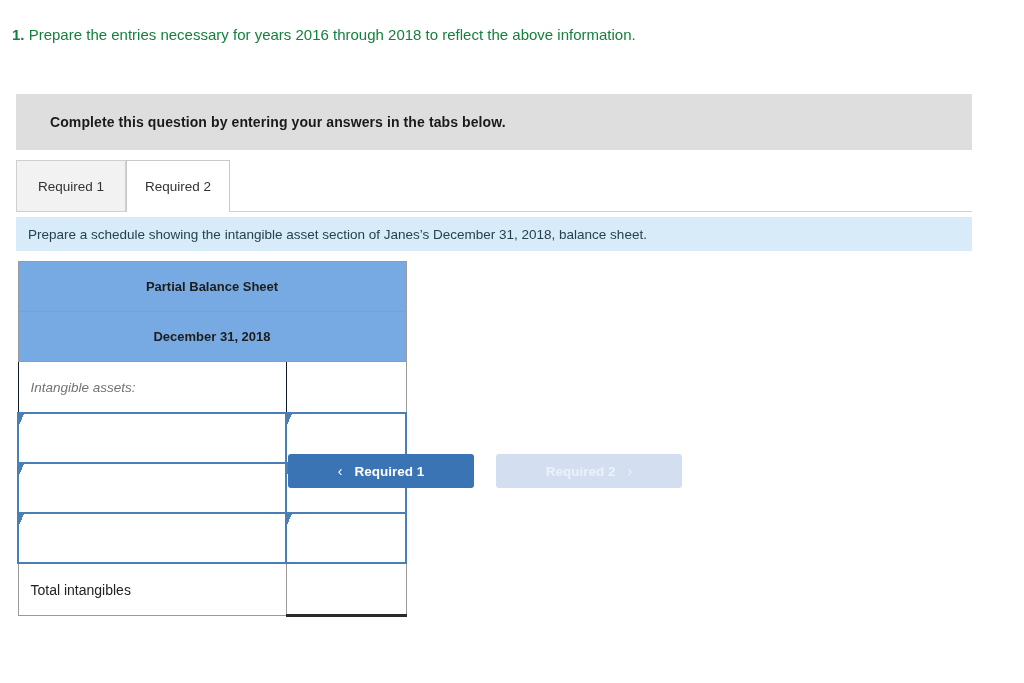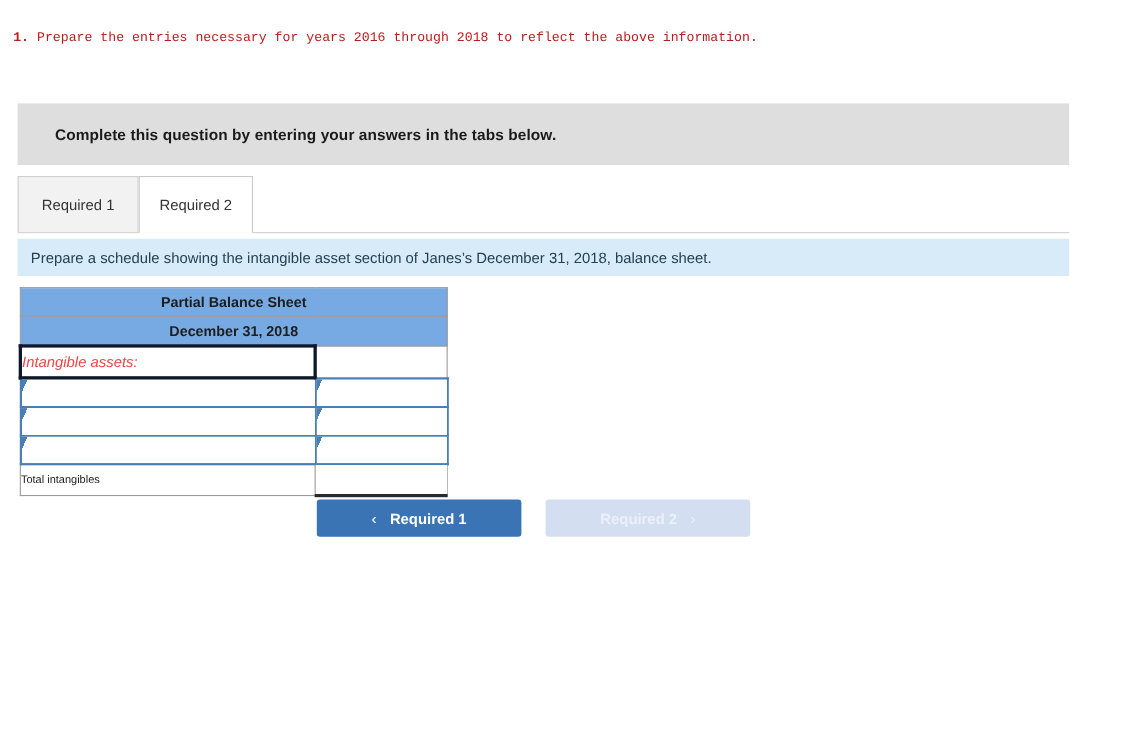--- a/index.html
+++ b/index.html
@@ -14,25 +14,24 @@
     color: #222222;
     overflow: hidden;
     position: relative;
   }
 
   
   .question-list {
     padding: 24px 0 0 12px;
   }
   .question-line {
-    font-size: 12px;
+    font-size: 15px;
     line-height: 21px;
-    color: #b91c1c;
+    color: #15803d;
     white-space: nowrap;
-    font-family: Liberation Mono, monospace;
   }
   .question-num {
     font-weight: bold;
   }
 
   
   .complete-banner {
     position: absolute;
     left: 16px;
     top: 94px;
@@ -121,44 +120,44 @@
   
   .bs-table {
     position: absolute;
     left: 17px;
     top: 261px;
     width: 388px;
     border-collapse: collapse;
     table-layout: fixed;
   }
   .bs-table td {
-    padding: 0;
+    padding: 12px;
     vertical-align: middle;
   }
   .col-label { width: 268px; }
   .col-value { width: 120px; }
 
   .bs-head {
     background: #77aae2;
     text-align: center;
     font-size: 13px;
     font-weight: bold;
     color: #1d1d1d;
     height: 25px;
     border: 1px solid #9a9a9a;
   }
   .bs-head.second {
     border-top: none;
   }
 
   .cell-plain {
-    border: 3px solid #0f172a;
+    border: 1px solid #0f172a;
     height: 26px;
     font-size: 13px;
-    color: #ef4444;
+    color: #737373;
     padding-left: 5px;
   }
   .cell-plain.italic {
     font-style: italic;
     font-size: 13.5px;
   }
   .cell-blank {
     border: 1px solid #9a9a9a;
     border-left: 1px solid #9a9a9a;
     height: 26px;
@@ -184,21 +183,21 @@
   .cell-total-value {
     position: relative;
     border: 1px solid #9a9a9a;
     border-bottom: 3px solid #2a2a2a;
     height: 26px;
     background: #ffffff;
   }
   .cell-total-label {
     border: 1px solid #9a9a9a;
     height: 26px;
-    font-size: 10px;
+    font-size: 14px;
     color: #222;
     padding-left: 5px;
   }
 
   
   .nav-row {
     position: absolute;
     left: 288px;
     top: 454px;
     display: flex;

